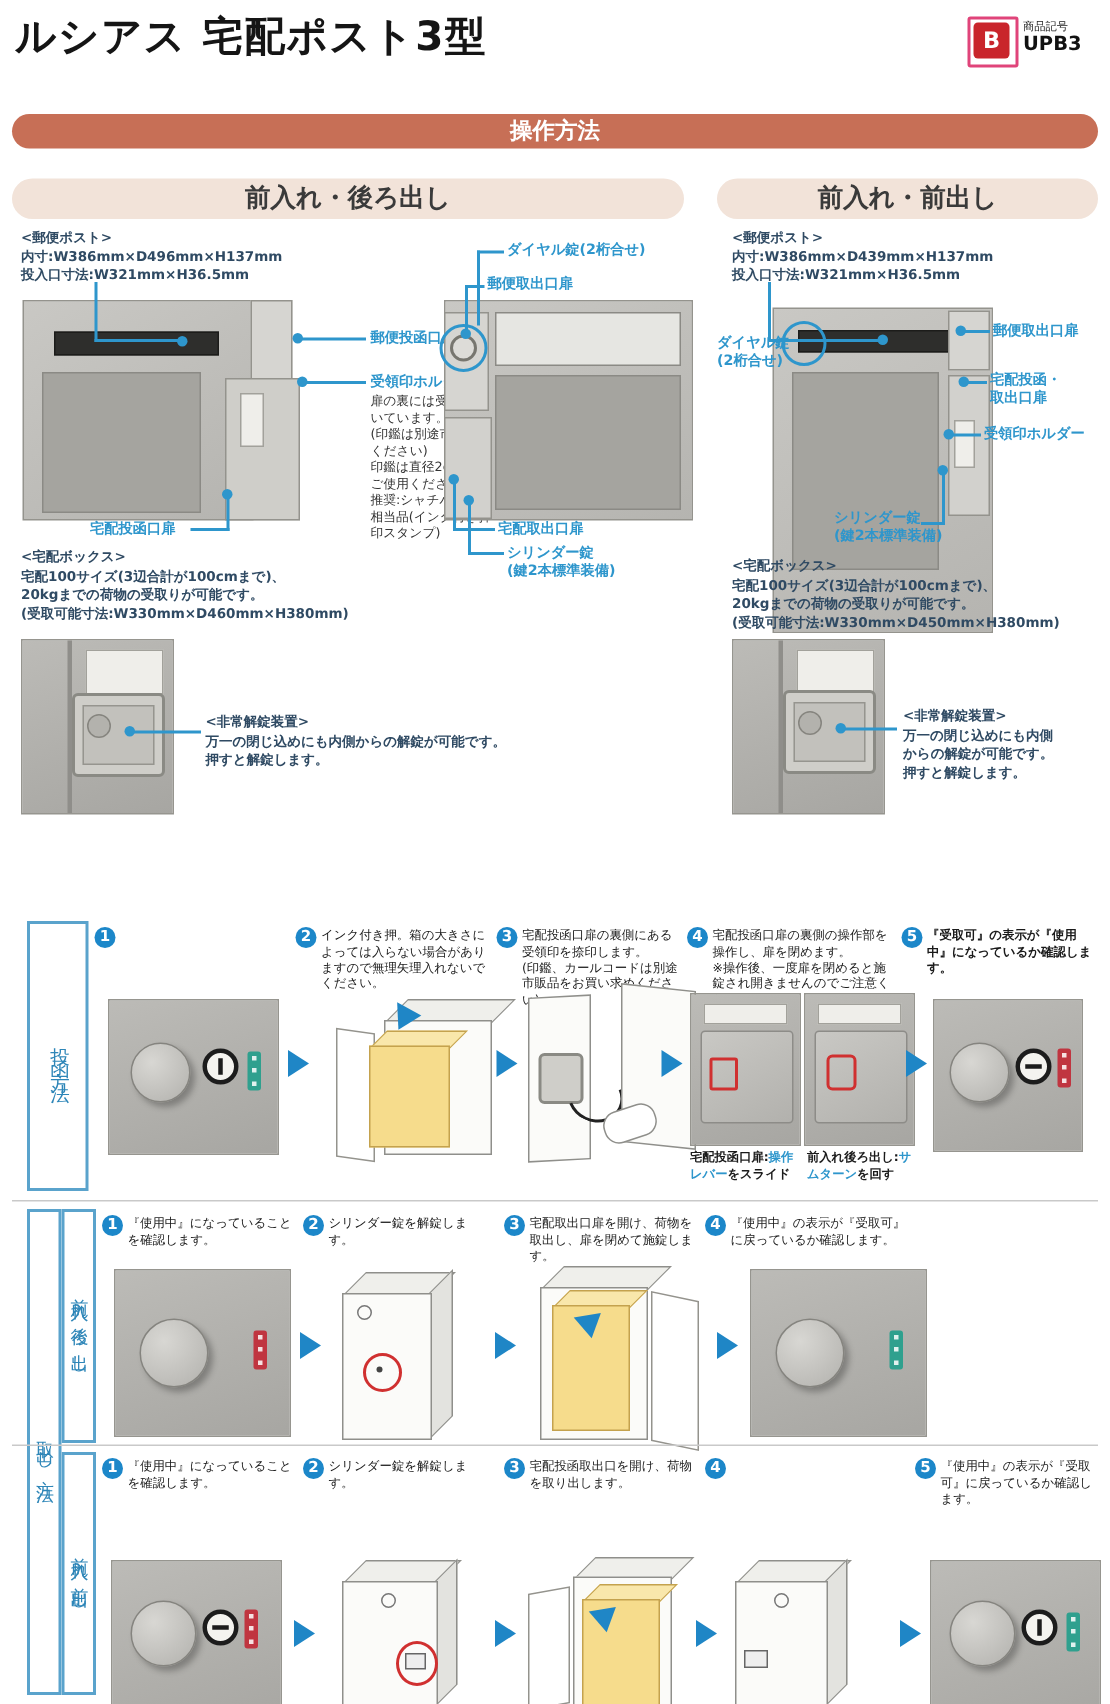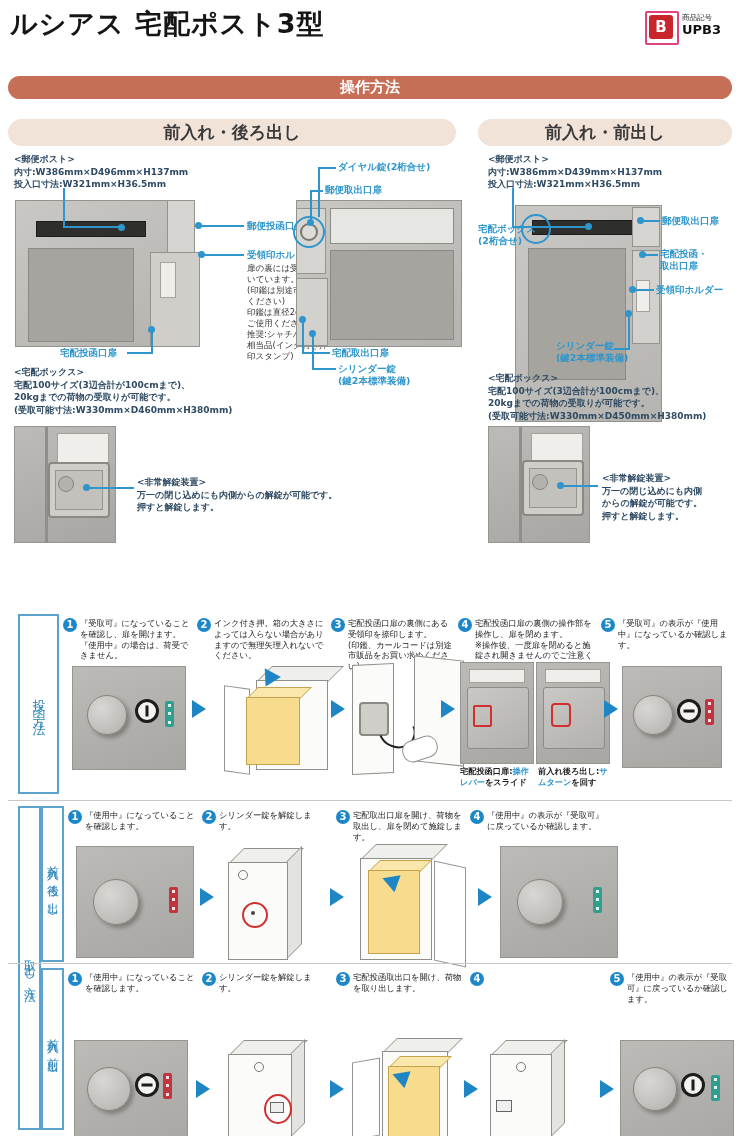--- a/index.html
+++ b/index.html
@@ -155,21 +155,21 @@
   <div class="dark-slot" style="left:532px;top:220px;width:100px;height:13px;"></div>
   <div class="opening" style="left:528px;top:248px;width:96px;height:130px;"></div>
   <div class="door" style="left:632px;top:207px;width:26px;height:38px;"></div>
   <div class="door" style="left:632px;top:250px;width:26px;height:92px;background:#d2d1cd;"></div>
   <div class="sticker" style="left:636px;top:280px;width:12px;height:30px;"></div>
 
   <div class="cl" style="left:512px;top:188px;width:2px;height:40px;"></div>
   <div class="cl" style="left:512px;top:226px;width:76px;height:2px;"></div>
   <div class="dot" style="left:585px;top:223px;"></div>
   <div class="ring" style="left:521px;top:214px;width:26px;height:26px;"></div>
-  <div class="abs blue-label" style="left:478px;top:223px;">宅配ボックス
+  <div class="abs blue-label" style="left:478px;top:223px;">ダイヤル錠
 (2桁合せ)</div>
   <div class="abs blue-label" style="left:662px;top:215px;">郵便取出口扉</div>
   <div class="cl" style="left:642px;top:220px;width:18px;height:2px;"></div>
   <div class="dot" style="left:637px;top:217px;"></div>
   <div class="abs blue-label" style="left:660px;top:248px;">宅配投函・
 取出口扉</div>
   <div class="cl" style="left:644px;top:254px;width:14px;height:2px;"></div>
   <div class="dot" style="left:639px;top:251px;"></div>
   <div class="abs blue-label" style="left:656px;top:284px;">受領印ホルダー</div>
   <div class="cl" style="left:634px;top:289px;width:20px;height:2px;"></div>
@@ -197,32 +197,30 @@
   <div class="dot" style="left:557px;top:482px;"></div>
   <div class="abs spec" style="left:602px;top:472px;">&lt;非常解錠装置&gt;
 万一の閉じ込めにも内側
 からの解錠が可能です。
 押すと解錠します。</div>
 
 
   <div class="vlabel" style="left:18px;top:614px;width:37px;height:176px;letter-spacing:8px;">投函方法</div>
 
   <div class="step-num" style="left:63px;top:618px;">1</div>
-  <div class="step-text" style="left:80px;top:618px;width:112px;">『受取可』になっていることを確認し、扉を開けます。
-『使用中』の場合は、荷受できません。</div>
   <div class="step-num" style="left:197px;top:618px;">2</div>
   <div class="step-text" style="left:214px;top:618px;width:112px;">インク付き押。箱の大きさによっては入らない場合がありますので無理矢理入れないでください。</div>
   <div class="step-num" style="left:331px;top:618px;">3</div>
   <div class="step-text" style="left:348px;top:618px;width:108px;">宅配投函口扉の裏側にある受領印を捺印します。
 (印鑑、カールコードは別途市販品をお買い求めください)</div>
   <div class="step-num" style="left:458px;top:618px;">4</div>
   <div class="step-text" style="left:475px;top:618px;width:122px;">宅配投函口扉の裏側の操作部を操作し、扉を閉めます。
 ※操作後、一度扉を閉めると施錠され開きませんのでご注意ください。</div>
   <div class="step-num" style="left:601px;top:618px;">5</div>
-  <div class="step-text" style="left:618px;top:618px;width:112px;">『受取可』の表示が『使用中』になっているか確認します。</div>
+  <div class="step-text" style="left:618px;top:618px;width:112px;font-weight:bold;">『受取可』の表示が『使用中』になっているか確認します。</div>
 
   <div class="photo" style="left:72px;top:666px;width:112px;height:102px;">
     <div class="knob" style="left:14px;top:28px;width:38px;height:38px;"></div>
     <div class="keyhole" style="left:62px;top:32px;width:18px;height:18px;">
         <span class="bar"></span>
       </div>
     <div class="badge green" style="left:92px;top:34px;height:26px;">
         <i></i>
         <i></i>
         <i></i>

